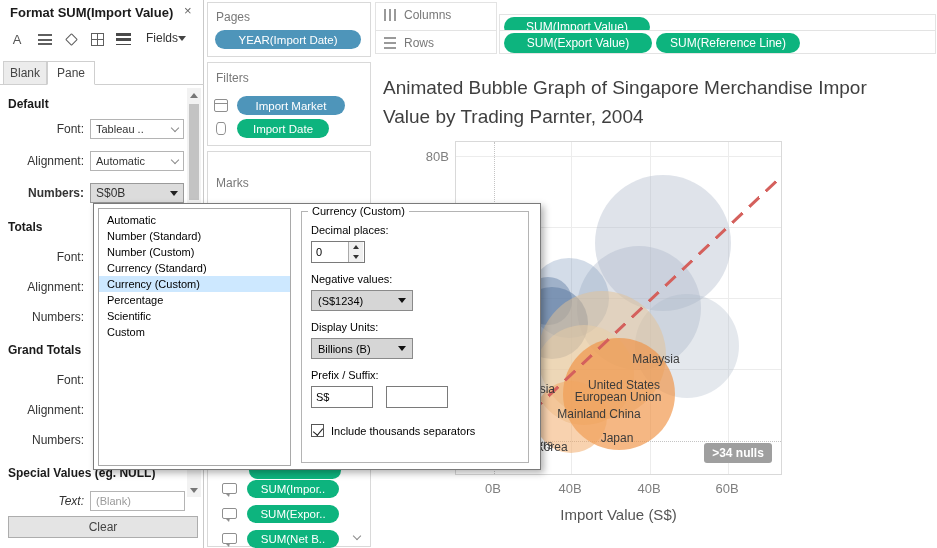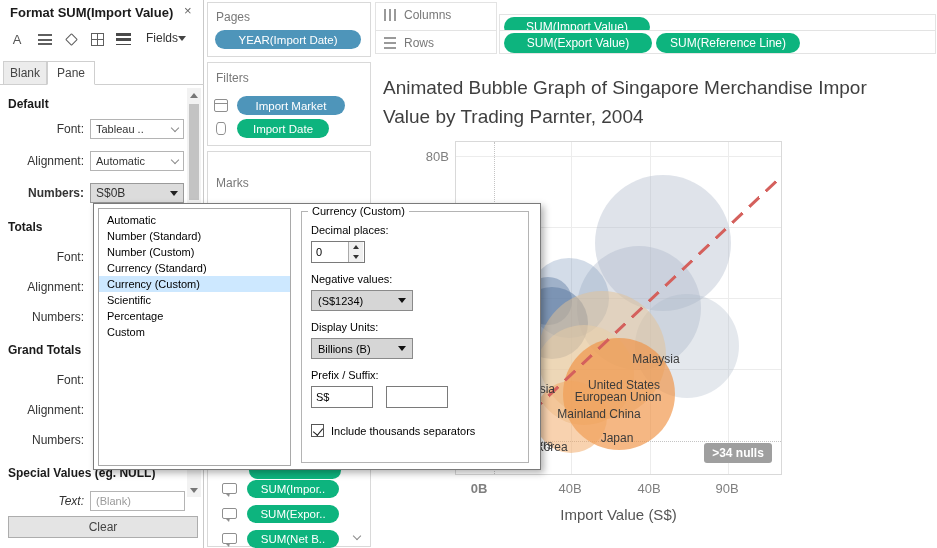--- a/index.html
+++ b/index.html
@@ -258,35 +258,35 @@
     <div class="mark-label" style="left:143px;top:272px;">Mainland China</div>
     <div class="mark-label" style="left:161px;top:296px;">Japan</div>
     <div class="mark-label" style="left:73px;top:247px;">Indonesia</div>
     <div class="mark-label" style="left:85px;top:305px;">Sth Korea</div>
     <div class="mark-label" style="left:70px;top:303px;">India</div>
     <div class="mark-label" style="left:79px;top:303px;">Others</div>
 
     <div class="nulls-badge">&gt;34 nulls</div>
   </div>
 
-  <div class="abs tick-x" style="left:479px;font-weight:bold;">0B</div>
+  <div class="abs tick-x" style="left:493px;">0B</div>
   <div class="abs tick-x" style="left:570px;">40B</div>
   <div class="abs tick-x" style="left:649px;">40B</div>
-  <div class="abs tick-x" style="left:727px;">90B</div>
+  <div class="abs tick-x" style="left:727px;">60B</div>
   <div class="abs axis-title">Import Value (S$)</div>
 
   <div class="abs" id="numbers-popup">
     <div id="nd-list">
       <div class="nd-item">Automatic</div>
       <div class="nd-item">Number (Standard)</div>
       <div class="nd-item">Number (Custom)</div>
       <div class="nd-item">Currency (Standard)</div>
       <div class="nd-item selected">Currency (Custom)</div>
+      <div class="nd-item">Percentage</div>
       <div class="nd-item">Scientific</div>
-      <div class="nd-item">Percentage</div>
       <div class="nd-item">Custom</div>
     </div>
 
     <div id="cc-group">
       <span id="cc-legend">Currency (Custom)</span>
 
       <div class="cc-label" style="margin-top:6px;">Decimal places:</div>
       <div class="spinner">
         <input value="0" style="">
         <div class="spin-btns">

